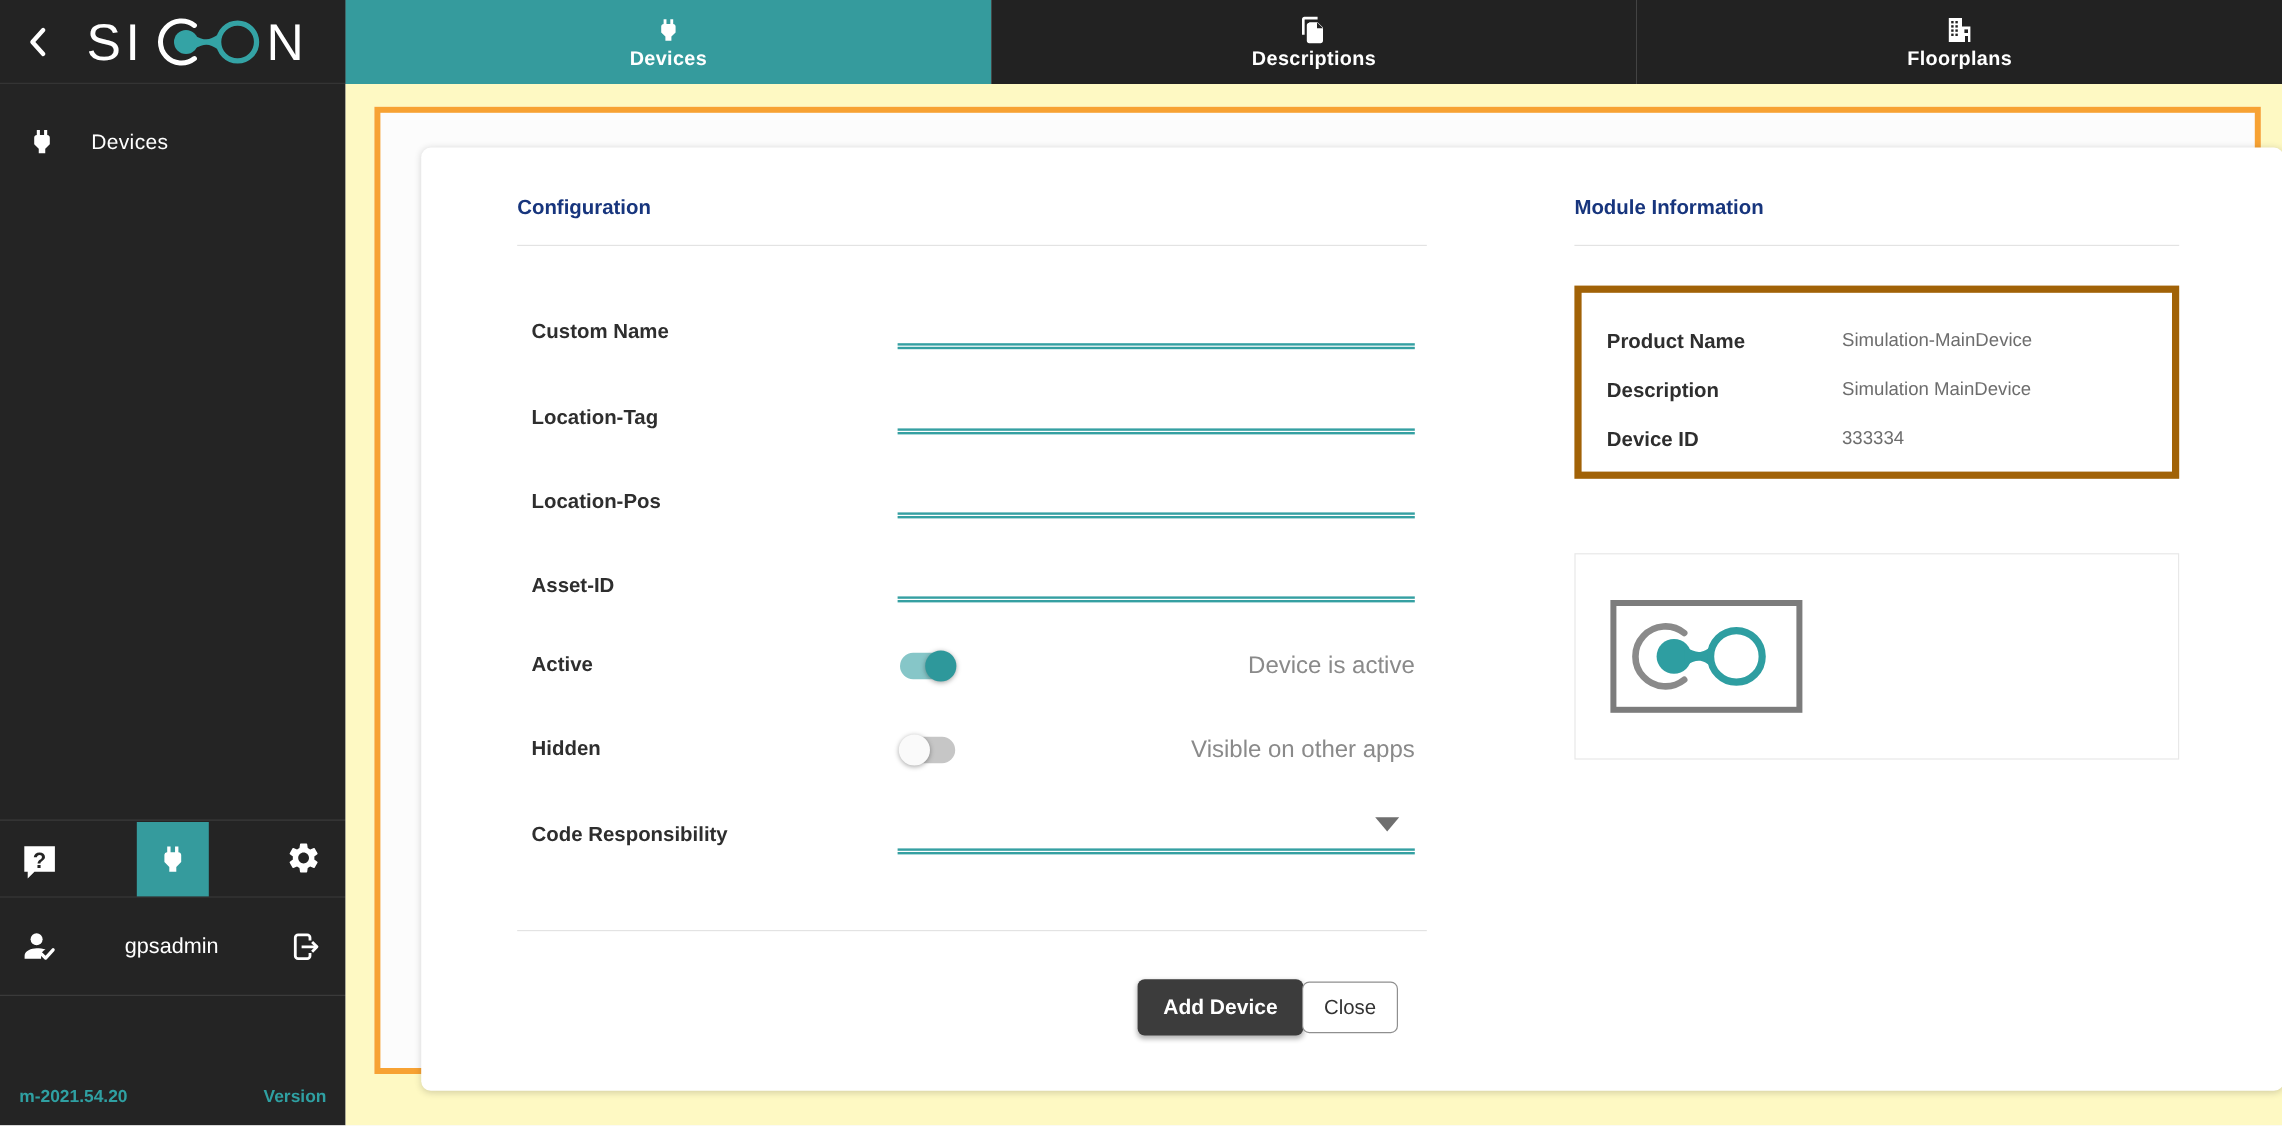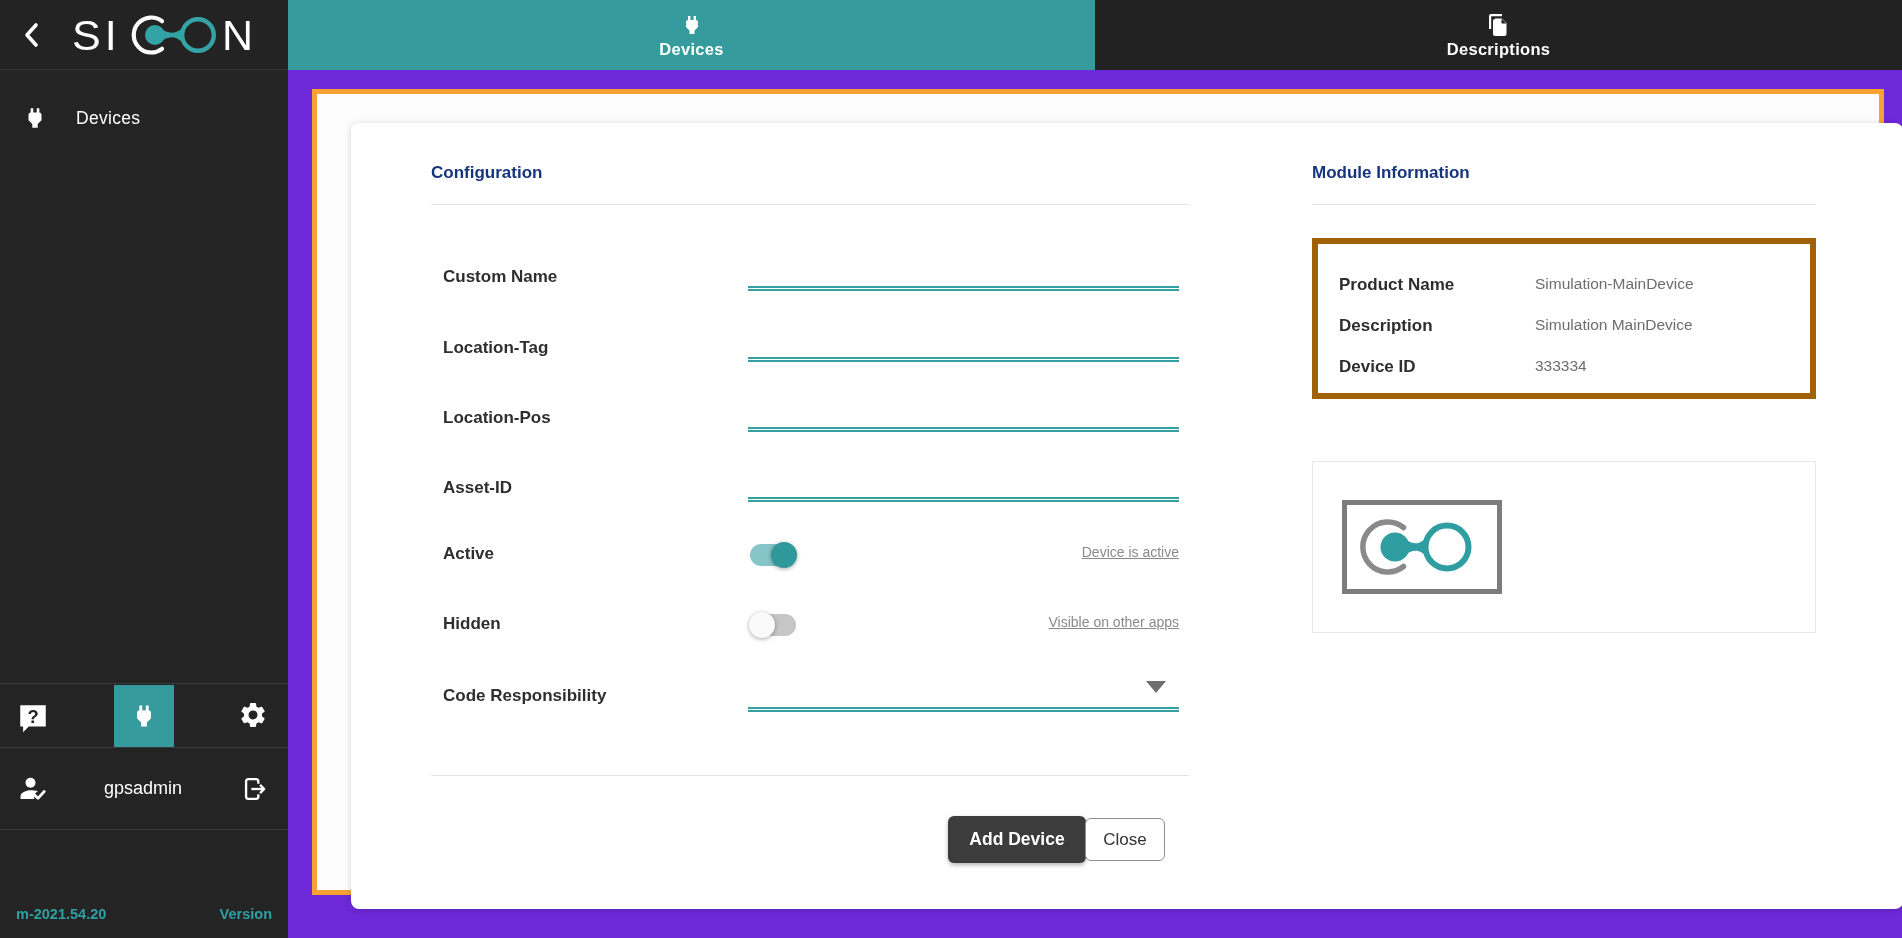--- a/index.html
+++ b/index.html
@@ -41,38 +41,38 @@
                color:#2fa0a2;font-size:14.5px;font-weight:600;}
 
   
   .header{position:absolute;left:288px;top:0;width:1614px;height:70px;display:flex;}
   .tab{flex:1;background:#222;color:#fff;display:flex;flex-direction:column;align-items:center;
        justify-content:center;gap:3px;cursor:pointer;padding-top:2px;}
   .tab.active{background:#359b9d;}
   .tab .tlabel{font-size:16.5px;font-weight:600;letter-spacing:.3px;}
 
   
-  .content{position:absolute;left:288px;top:70px;width:1614px;height:868px;background:#6d28d9;}
+  .content{position:absolute;left:288px;top:70px;width:1614px;height:868px;background:#fef9c3;}
   .orange-box{position:absolute;left:24px;top:19px;width:1572px;height:806px;
               border:5px solid #f7a233;background:#fcfcfc;}
   .card{position:absolute;left:34px;top:29px;width:1552px;height:786px;background:#fff;
         border-radius:8px;box-shadow:0 1px 6px rgba(0,0,0,.16);}
 
   .sec-title{position:absolute;top:40px;font-size:17px;font-weight:700;color:#17357d;}
   .cfg-title{left:80px;}
   .mod-title{left:961px;}
   .divider{position:absolute;height:1px;background:#e3e3e3;}
   .cfg-div1{left:80px;top:81px;width:758px;}
   .cfg-div2{left:80px;top:652px;width:758px;}
   .mod-div{left:961px;top:81px;width:504px;}
 
   .flabel{position:absolute;left:92px;font-size:17px;font-weight:600;color:#2e2e2e;white-space:nowrap;}
   .uline{position:absolute;left:397px;width:431px;height:5px;
          border-top:2px solid #35a0a2;border-bottom:2px solid #35a0a2;cursor:text;}
-  .hint{position:absolute;left:397px;width:431px;text-align:right;font-size:14px;color:#8a8a8a;text-decoration:underline;}
+  .hint{position:absolute;left:397px;width:431px;text-align:right;font-size:20px;color:#8a8a8a;}
 
   .toggle{position:absolute;left:399px;width:46px;height:22px;border-radius:11px;cursor:pointer;}
   .toggle.on{background:#86c6c8;}
   .toggle.off{background:#c6c6c6;}
   .knob{position:absolute;top:-2px;width:26px;height:26px;border-radius:50%;box-shadow:0 1px 4px rgba(0,0,0,.35);}
   .toggle.on .knob{right:-1px;background:#2e989b;}
   .toggle.off .knob{left:-1px;background:#fafafa;}
 
   .caret{position:absolute;left:795px;top:558px;width:0;height:0;cursor:pointer;
          border-left:10px solid transparent;border-right:10px solid transparent;border-top:12px solid #6f6f6f;}
@@ -172,20 +172,40 @@
       </svg>
       <span class="tlabel">Devices</span>
     </div>
     <div class="tab">
       <svg width="24" height="24" viewBox="0 0 24 24">
         <path d="M15 1H4c-1.1 0-2 .9-2 2v13h2.2V3.2H15z" fill="#fff"></path>
         <path d="M8 5.5h7l4.5 4.5v11c0 1.1-.9 2-2 2H8c-1.1 0-2-.9-2-2v-13c0-1.1.9-2 2-2z" fill="#fff"></path>
         <path d="M14.5 5.5v5h5z" fill="#222"></path>
       </svg>
       <span class="tlabel">Descriptions</span>
+    </div>
+    <div class="tab">
+      <svg width="24" height="24" viewBox="0 0 24 24">
+        <g fill="#fff">
+          <path d="M3 2h11v20H3zM14 9h7v13h-7z"></path>
+        </g>
+        <g fill="#222">
+          <rect x="5" y="4.5" width="2" height="2"></rect>
+            <rect x="8.5" y="4.5" width="2" height="2"></rect>
+          <rect x="5" y="8" width="2" height="2"></rect>
+            <rect x="8.5" y="8" width="2" height="2"></rect>
+          <rect x="5" y="11.5" width="2" height="2"></rect>
+            <rect x="8.5" y="11.5" width="2" height="2"></rect>
+          <rect x="5" y="15" width="2" height="2"></rect>
+            <rect x="8.5" y="15" width="2" height="2"></rect>
+          <rect x="16" y="11.5" width="3" height="3"></rect>
+            <rect x="16.5" y="17" width="2.5" height="5"></rect>
+        </g>
+      </svg>
+      <span class="tlabel">Floorplans</span>
     </div>
   </div>
 
   <div class="content">
     <div class="orange-box">
       <div class="card">
 
         <div class="sec-title cfg-title">Configuration</div>
         <div class="divider cfg-div1"></div>
 

